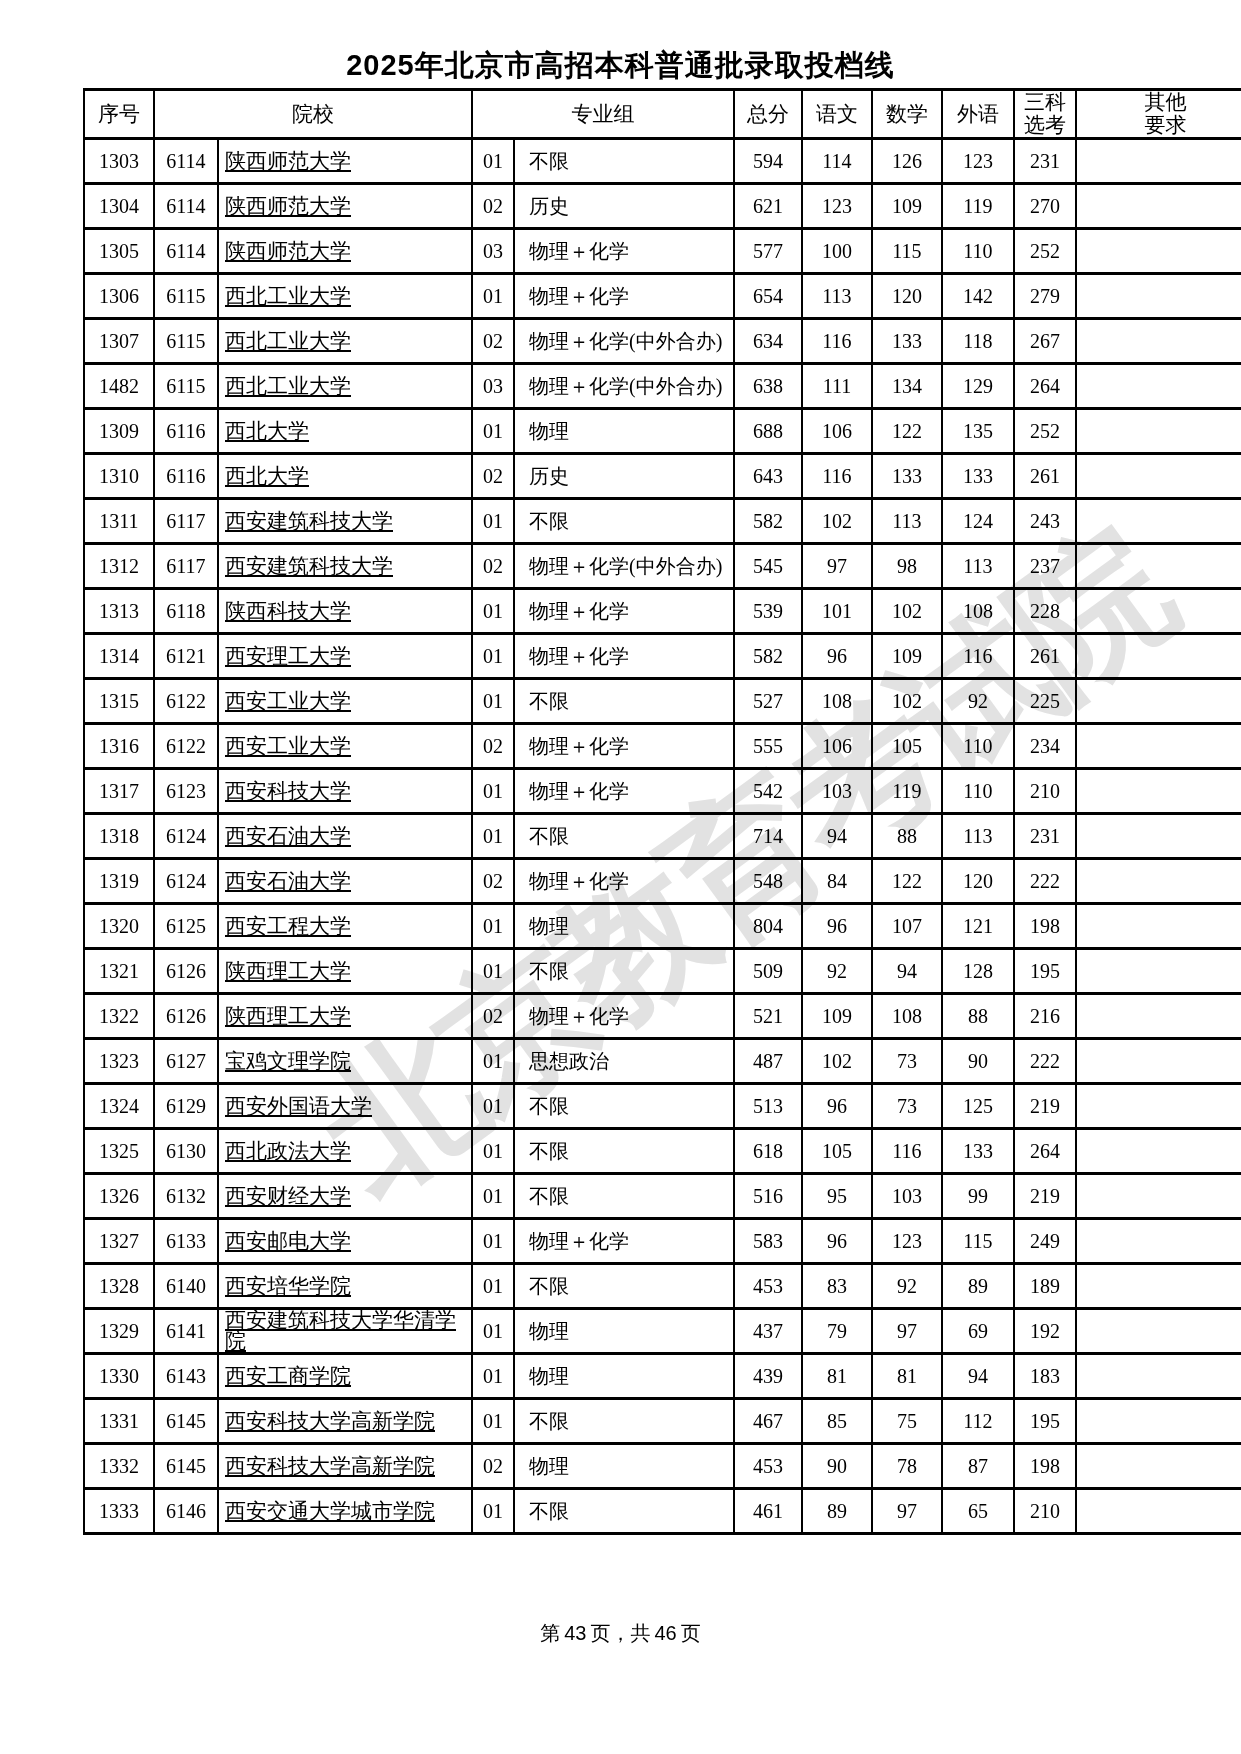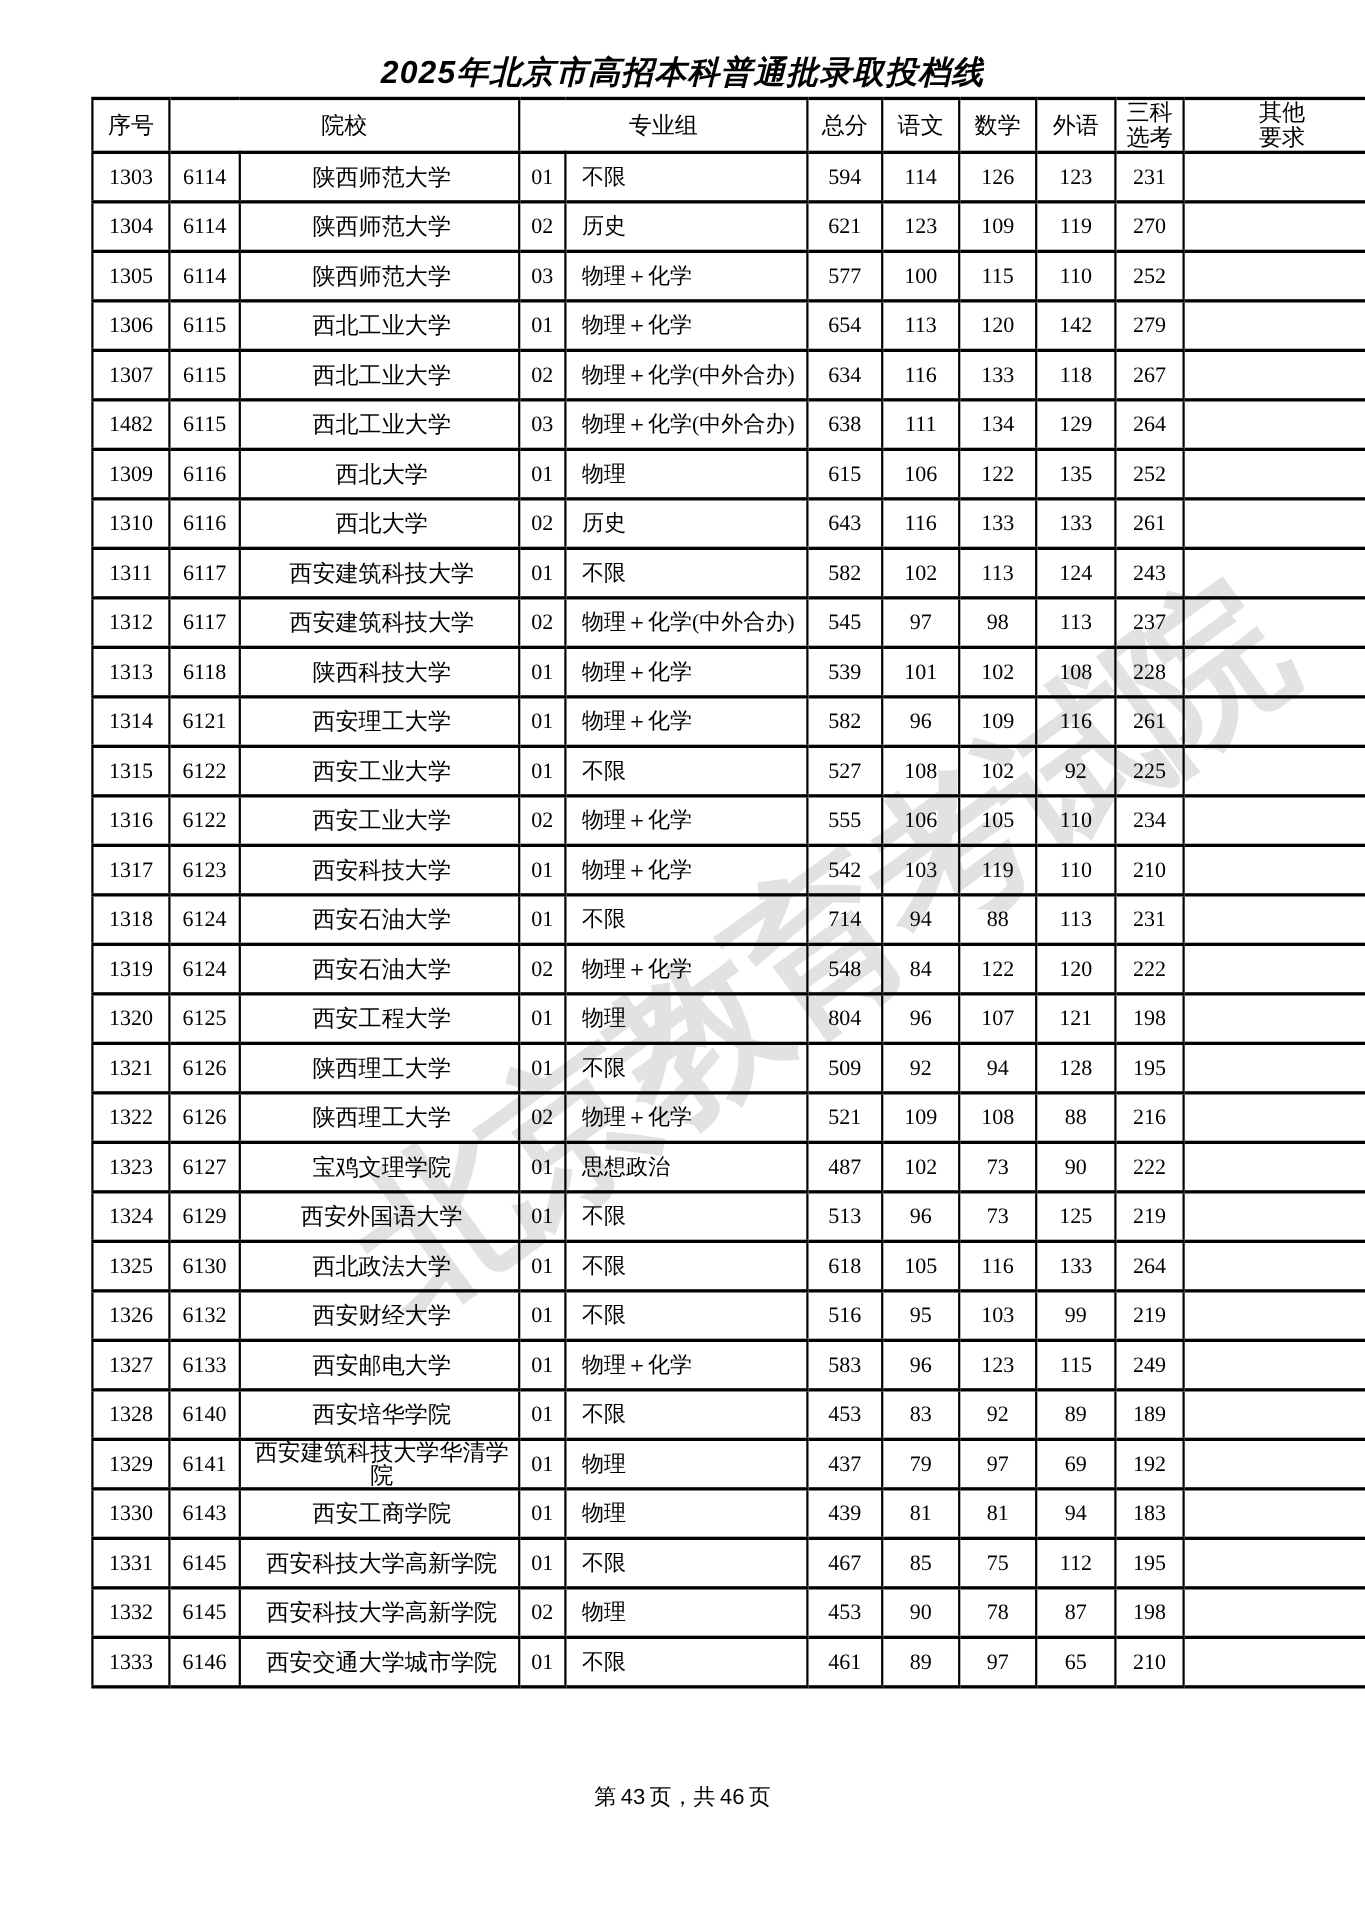--- a/index.html
+++ b/index.html
@@ -6,21 +6,21 @@
   body {
     width:1241px; height:1754px;
     background:#ffffff; color:#000000;
     position:relative; overflow:hidden;
     font-family:"Liberation Serif","DejaVu Serif",serif;
   }
   .page-title {
     position:absolute; top:46px; left:0; width:100%;
     text-align:center; font-size:29px; font-weight:bold;
     font-family:"Liberation Sans","DejaVu Sans",sans-serif;
-    letter-spacing:1px; z-index:2;font-style:italic;
+    letter-spacing:1px; z-index:2;
   }
   .watermark {
     position:absolute; left:745px; top:865px;
     transform:translate(-50%,-50%) rotate(-36deg);
     font-size:150px; letter-spacing:-8px; white-space:nowrap;
     z-index:0; font-weight:bold;
     font-family:"Liberation Sans","DejaVu Sans",sans-serif;
   }
   table.score-table {
     position:absolute; left:39px; top:88px; width:1171px;
@@ -31,22 +31,22 @@
     border:2px solid #000;
     border-top-width:3px; border-bottom-width:3px;
     padding:0; text-align:center; vertical-align:middle;
     font-size:20px; line-height:22px; overflow:hidden;
     font-weight:normal;
   }
   .score-table thead th { height:44px; font-size:21px; line-height:23px; }
   .score-table tbody td { height:42px; }
   .pre2 { white-space:pre-line; }
   td.col-school_name {
-    text-align:center; padding:0 2px 0 6px;
-    font-size:21px; line-height:21px;
+    text-align:left; padding:0 2px 0 6px;
+    font-size:21px; line-height:21px;text-decoration:underline;
   }
   td.col-group_name {
     text-align:left; padding-left:14px; white-space:nowrap;
   }
   .page-footer {
     position:absolute; top:1620px; left:0; width:100%;
     text-align:center; font-size:20px; z-index:2;
   }
   .page-footer .num {
     font-family:"Liberation Sans","DejaVu Sans",sans-serif;
@@ -167,21 +167,21 @@
         <td class="col-foreign_lang">129</td>
         <td class="col-elective">264</td>
         <td class="col-other"></td>
       </tr>
       <tr>
         <td class="col-seq">1309</td>
         <td class="col-school_code">6116</td>
         <td class="col-school_name">西北大学</td>
         <td class="col-group_code">01</td>
         <td class="col-group_name">物理</td>
-        <td class="col-total">615</td>
+        <td class="col-total">688</td>
         <td class="col-chinese">106</td>
         <td class="col-math">122</td>
         <td class="col-foreign_lang">135</td>
         <td class="col-elective">252</td>
         <td class="col-other"></td>
       </tr>
       <tr>
         <td class="col-seq">1310</td>
         <td class="col-school_code">6116</td>
         <td class="col-school_name">西北大学</td>

